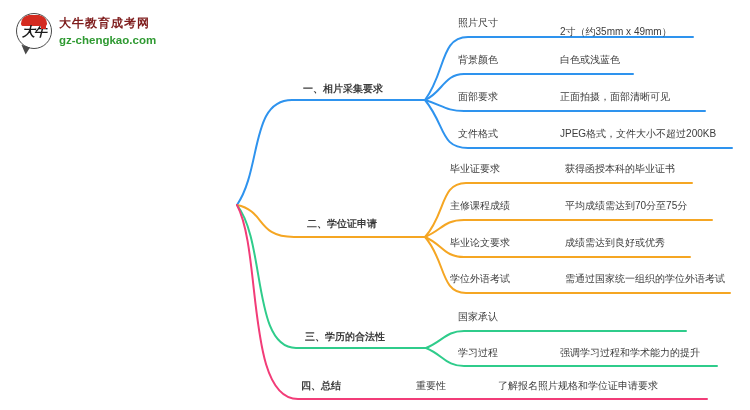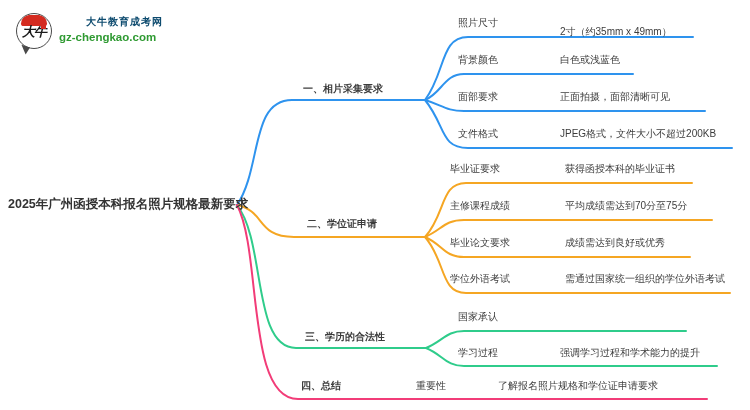--- a/index.html
+++ b/index.html
@@ -29,21 +29,21 @@
     position:absolute;left:0;top:9px;width:100%;text-align:center;
     font-size:13px;font-weight:bold;color:#1c1c1c;letter-spacing:-1px;font-style:italic;
   }
   .logo-seal{position:absolute;right:5px;top:10px;width:5px;height:5px;background:#d42b20;}
   .logo-tail{
     position:absolute;left:4px;top:33px;width:0;height:0;
     border-left:7px solid transparent;border-right:2px solid transparent;
     border-top:8px solid #4a4a4a;transform:rotate(18deg);
   }
   .logo-text{margin-left:7px;padding-top:2px;}
-  .logo-title{font-size:10px;font-weight:bold;color:#0c4a6e;letter-spacing:1px;margin-left:27px;}
+  .logo-title{font-size:12px;font-weight:bold;color:#7f1d1d;letter-spacing:1px;}
   .logo-sub{font-size:11.5px;font-weight:bold;color:#2f9a32;margin-top:2px;}
 </style>
 </head>
 <body>
 
 <div class="stage">
 
   <svg class="wires" viewBox="0 0 750 410">
 
     <g>
@@ -79,21 +79,20 @@
       <div class="logo-chars">大牛</div>
       <div class="logo-seal"></div>
     </div>
     <div class="logo-tail"></div>
     <div class="logo-text">
       <div class="logo-title">大牛教育成考网</div>
       <div class="logo-sub">gz-chengkao.com</div>
     </div>
   </div>
 
-  <div class="node central" style="left:8px;top:197px;">2025年广州函授本科报名照片规格最新要求</div>
 
   <div class="node branch-label" style="left:303px;top:81px;">一、相片采集要求</div>
   <div class="node" style="left:458px;top:15px;">照片尺寸</div>
   <div class="node" style="left:560px;top:24px;">2寸（约35mm x 49mm）</div>
   <div class="node" style="left:458px;top:52px;">背景颜色</div>
   <div class="node" style="left:560px;top:52px;">白色或浅蓝色</div>
   <div class="node" style="left:458px;top:89px;">面部要求</div>
   <div class="node" style="left:560px;top:89px;">正面拍摄，面部清晰可见</div>
   <div class="node" style="left:458px;top:126px;">文件格式</div>
   <div class="node" style="left:560px;top:126px;">JPEG格式，文件大小不超过200KB</div>

